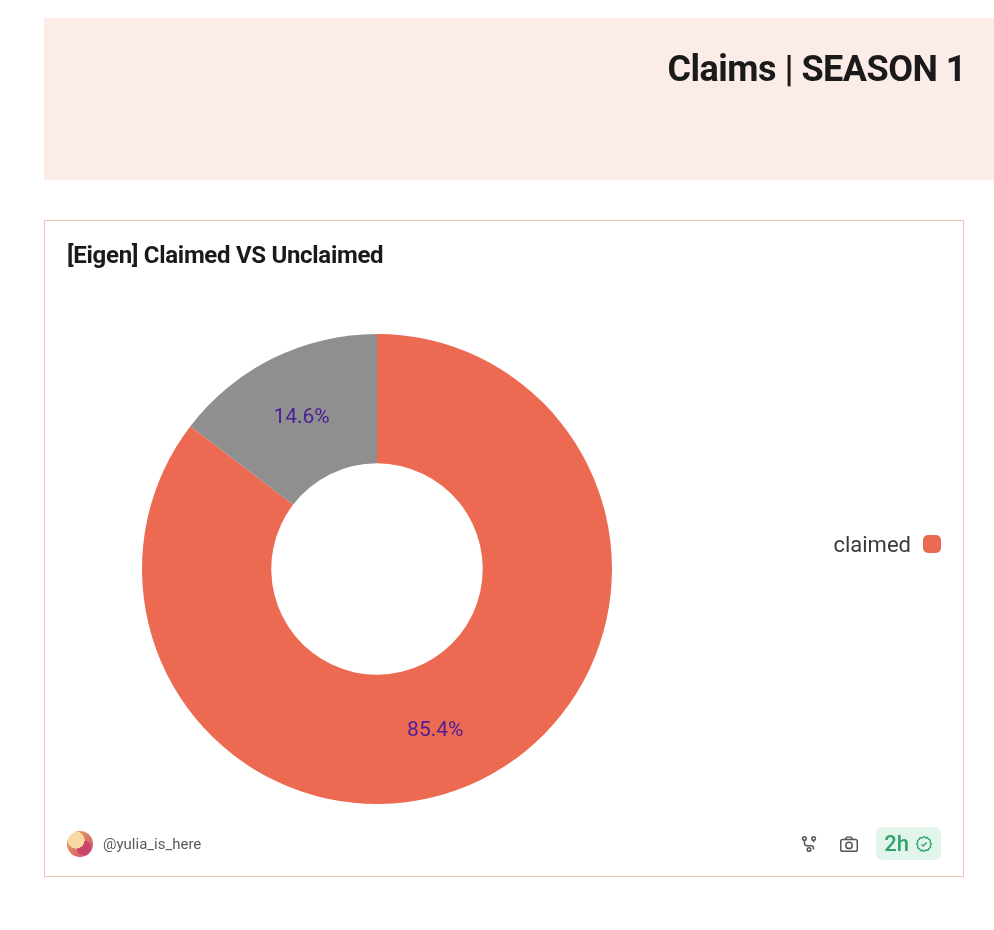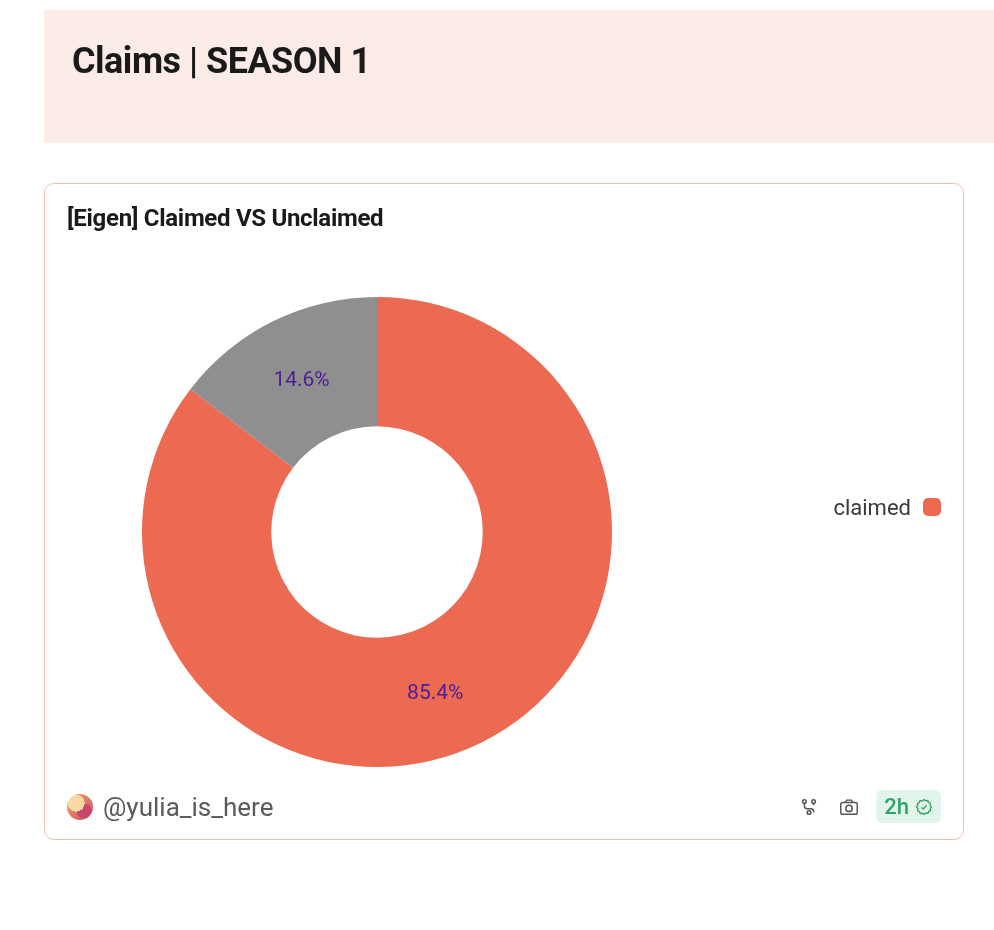--- a/index.html
+++ b/index.html
@@ -21,36 +21,37 @@
     font-family: -apple-system, BlinkMacSystemFont, "Segoe UI", Roboto,
       "Helvetica Neue", Arial, sans-serif;
     color: var(--text);
     width: 994px;
     min-height: 930px;
     padding: 6px 0 30px 0;
   }
 
   
   .header {
-    margin: 4px 0 40px 44px;
+    margin: 12px 0 40px 44px;
     background: var(--header-bg);
-    padding: 30px 28px 61px 28px;
+    padding: 30px 28px 90px 28px;
+    text-align: right;
   }
   .header h1 {
     margin: 0;
     font-size: 36px;
     font-weight: 700;
     letter-spacing: -0.5px;
   }
 
   
   .card {
     margin: 0 30px 0 44px;
     border: 1px solid var(--card-border);
-    border-radius: 10px;
+    border-radius: 0;
     background: #fff;
     padding: 16px 22px 16px 22px;
   }
   .card-title {
     font-size: 24px;
     font-weight: 700;
     letter-spacing: -0.3px;
     margin: 4px 0 10px 0;
   }
 
@@ -130,21 +131,21 @@
     margin-top: 18px;
     display: flex;
     align-items: center;
     justify-content: space-between;
   }
   .author {
     display: flex;
     align-items: center;
     gap: 10px;
     color: var(--muted);
-    font-size: 26px;
+    font-size: 15px;
     cursor: pointer;
   }
   .avatar {
     width: 26px; height: 26px; border-radius: 50%;
     background:
       radial-gradient(circle at 35% 35%, #f7d9a3 0 35%, transparent 36%),
       radial-gradient(circle at 65% 65%, #c9466a 0 30%, transparent 31%),
       linear-gradient(135deg, #f0b060, #c9466a);
     flex: none;
   }

